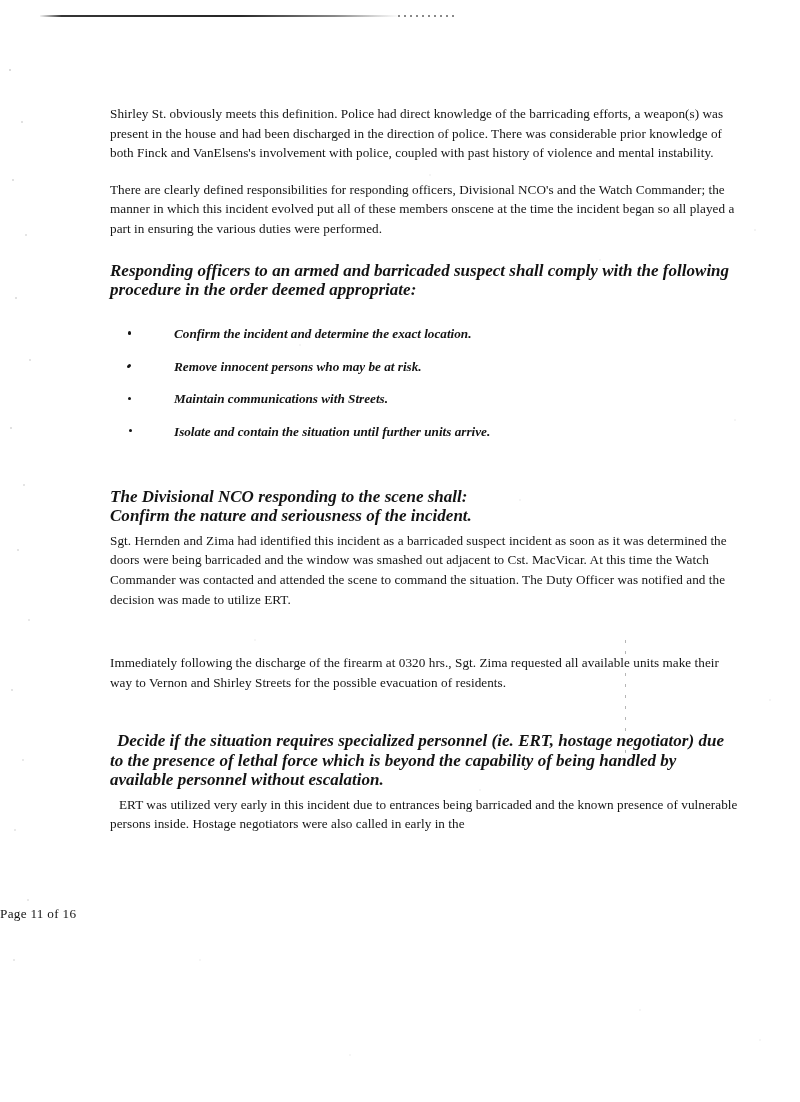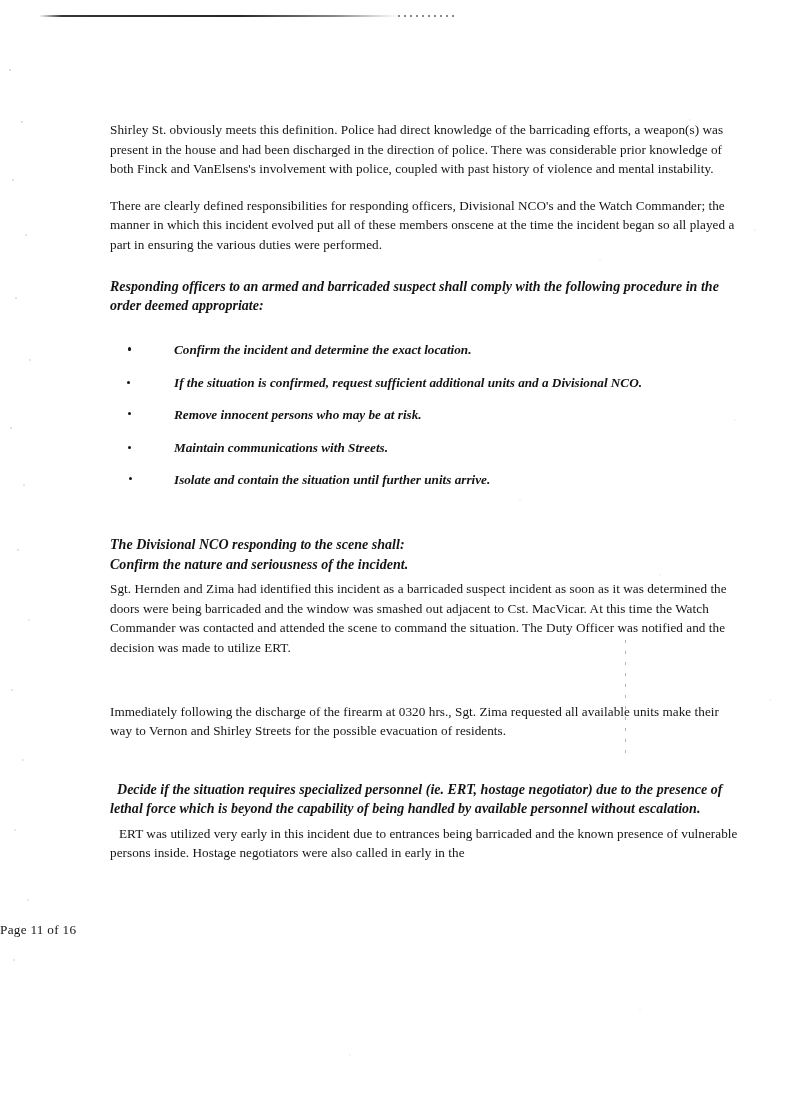--- a/index.html
+++ b/index.html
@@ -89,21 +89,21 @@
       radial-gradient(circle at 480px 790px, rgba(80,80,80,.5) 0.5px, transparent 1px),
       radial-gradient(circle at 200px 960px, rgba(80,80,80,.5) 0.5px, transparent 1px),
       radial-gradient(circle at 640px 1010px, rgba(80,80,80,.5) 0.5px, transparent 1px),
       radial-gradient(circle at 350px 1055px, rgba(80,80,80,.5) 0.5px, transparent 1px),
       radial-gradient(circle at 760px 1040px, rgba(80,80,80,.5) 0.5px, transparent 1px);
   }
 
   
   #page {
     position: absolute;
-    left: 0; top: 16px;
+    left: 0; top: 0;
     width: 800px; height: 774px;
     z-index: 2;
   }
   #doc-body {
     position: absolute;
     left: 110px;
     top: 104px;
     width: 630px;
   }
 
@@ -113,21 +113,21 @@
     font-size: 13.2px;
     line-height: 19.6px;
     letter-spacing: 0.05px;
     text-align: left;
     margin-bottom: 17px;
   }
   .para.tight { margin-bottom: 0; }
   .para.indented { text-indent: 9px; }
 
   .hd {
-    font-size: 14px;
+    font-size: 17px;
     line-height: 19.4px;
     font-weight: bold;
     font-style: italic;
     letter-spacing: 0.02px;
   }
   .hd.lead-in { text-indent: 7px; }
 
   .sec-gap-lg { height: 30px; }
   .sec-gap-md { height: 22px; }
   .sec-gap-sm { height: 9px; }
@@ -192,21 +192,20 @@
 
     <div class="sec-gap-sm"></div>
 
     <ul class="bullets">
       <li>
         <span class="dot"></span>
         <span class="bullet-text">Confirm the incident and determine the exact location.</span>
       </li>
       <li>
         <span class="dot"></span>
-        <span class="bullet-text">If the situation is confirmed, request sufficient additional units and a Divisional NCO.</span>
       </li>
       <li>
         <span class="dot"></span>
         <span class="bullet-text">Remove innocent persons who may be at risk.</span>
       </li>
       <li>
         <span class="dot"></span>
         <span class="bullet-text">Maintain communications with Streets.</span>
       </li>
       <li>

